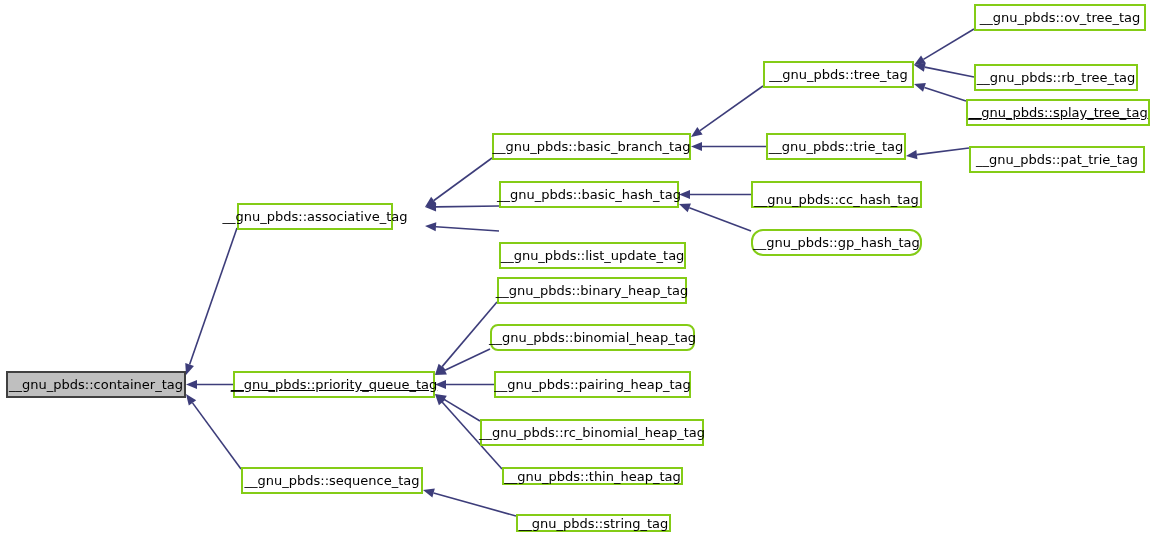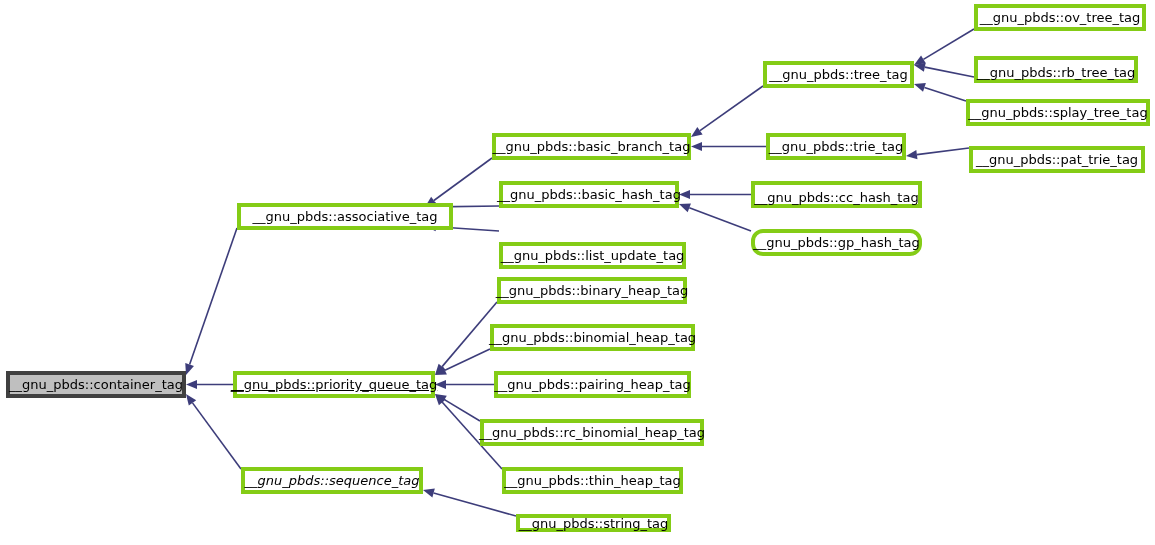--- a/index.html
+++ b/index.html
@@ -19,21 +19,21 @@
     position: absolute;
     left: 0;
     top: 0;
     width: 1155px;
     height: 545px;
     pointer-events: none;
   }
   .node {
     position: absolute;
     box-sizing: border-box;
-    border: 4px solid #84cc16;
+    border: 2px solid #84cc16;
     background: #ffffff;
     color: #000000;
     font-size: 13px;
     line-height: 1;
     display: flex;
     align-items: center;
     justify-content: center;
     white-space: nowrap;
     letter-spacing: 0px;
   }
@@ -128,27 +128,27 @@
         <polygon points="435,394 445.7588483526915,399.1387918934112 438.89784524422834,405.26795467030496" fill="#3d3d7a"></polygon>
       </g>
       <g>
         <line x1="516" y1="516" x2="433.59378643318604" y2="492.961703734009" stroke="#3d3d7a" stroke-width="1.6"></line>
         <polygon points="423,490 434.8323170855898,488.53157486194937 432.3552557807823,497.39183260606865" fill="#3d3d7a"></polygon>
       </g>
     </svg>
 <div class="node root" style="left: 6px; top: 371px; width: 180px; height: 27px;">
       <span class="node-label">__gnu_pbds::container_tag</span>
     </div>
-    <div class="node" style="left: 237px; top: 203px; width: 216px; height: 27px;">
+    <div class="node" style="left: 237px; top: 203px; width: 156px; height: 27px;">
       <span class="node-label">__gnu_pbds::associative_tag</span>
     </div>
     <div class="node" style="left: 233px; top: 371px; width: 202px; height: 27px; text-decoration: underline;">
       <span class="node-label">__gnu_pbds::priority_queue_tag</span>
     </div>
-    <div class="node" style="left: 241px; top: 467px; width: 182px; height: 27px; font-style: italic;">
+    <div class="node" style="left: 241px; top: 467px; width: 182px; height: 27px;">
       <span class="node-label">__gnu_pbds::sequence_tag</span>
     </div>
     <div class="node" style="left: 492px; top: 133px; width: 199px; height: 27px; justify-content: center;">
       <span class="node-label">__gnu_pbds::basic_branch_tag</span>
     </div>
     <div class="node" style="left: 499px; top: 181px; width: 180px; height: 27px;">
       <span class="node-label">__gnu_pbds::basic_hash_tag</span>
     </div>
     <div class="node" style="left: 499px; top: 229px; width: 187px; height: 27px; margin-top: 13px;">
       <span class="node-label">__gnu_pbds::list_update_tag</span>
@@ -161,40 +161,40 @@
     </div>
     <div class="node" style="left: 751px; top: 181px; width: 171px; height: 27px; align-items: flex-end;">
       <span class="node-label">__gnu_pbds::cc_hash_tag</span>
     </div>
     <div class="node" style="left: 751px; top: 229px; width: 171px; height: 27px; border-radius: 12px;">
       <span class="node-label">__gnu_pbds::gp_hash_tag</span>
     </div>
     <div class="node" style="left: 974px; top: 4px; width: 172px; height: 27px;">
       <span class="node-label">__gnu_pbds::ov_tree_tag</span>
     </div>
-    <div class="node" style="left: 974px; top: 56px; width: 164px; height: 27px; align-items: flex-end;">
+    <div class="node" style="left: 974px; top: 64px; width: 164px; height: 27px;">
       <span class="node-label">__gnu_pbds::rb_tree_tag</span>
     </div>
-    <div class="node" style="left: 966px; top: 99px; width: 184px; height: 27px;">
+    <div class="node" style="left: 966px; top: 99px; width: 184px; height: 27px; text-decoration: underline;">
       <span class="node-label">__gnu_pbds::splay_tree_tag</span>
     </div>
     <div class="node" style="left: 969px; top: 146px; width: 176px; height: 27px;">
       <span class="node-label">__gnu_pbds::pat_trie_tag</span>
     </div>
     <div class="node" style="left: 497px; top: 277px; width: 190px; height: 27px;">
       <span class="node-label">__gnu_pbds::binary_heap_tag</span>
     </div>
-    <div class="node" style="left: 490px; top: 324px; width: 205px; height: 27px;">
+    <div class="node" style="left: 490px; top: 324px; width: 205px; height: 27px; border-radius: 8px;">
       <span class="node-label">__gnu_pbds::binomial_heap_tag</span>
     </div>
     <div class="node" style="left: 494px; top: 371px; width: 197px; height: 27px;">
       <span class="node-label">__gnu_pbds::pairing_heap_tag</span>
     </div>
     <div class="node" style="left: 480px; top: 419px; width: 224px; height: 27px;">
       <span class="node-label">__gnu_pbds::rc_binomial_heap_tag</span>
     </div>
-    <div class="node" style="left: 502px; top: 467px; width: 181px; height: 27px;">
+    <div class="node" style="left: 502px; top: 467px; width: 181px; height: 18px;">
       <span class="node-label">__gnu_pbds::thin_heap_tag</span>
     </div>
     <div class="node" style="left: 516px; top: 514px; width: 155px; height: 18px; text-align: right;">
       <span class="node-label">__gnu_pbds::string_tag</span>
     </div>
   </div>
 
 </body></html>

